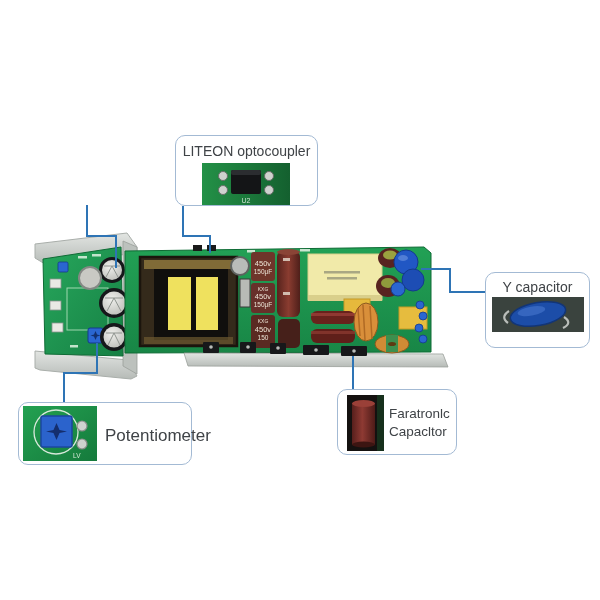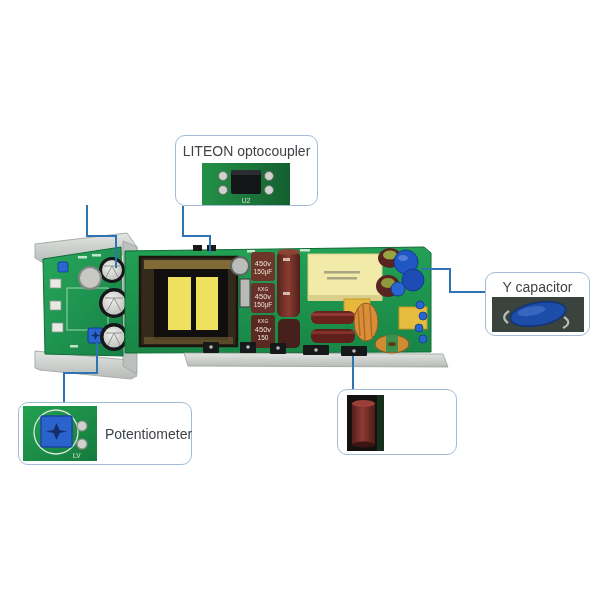--- a/index.html
+++ b/index.html
@@ -12,21 +12,21 @@
     position:absolute;background:#ffffff;border:1.5px solid #a3bad4;
     border-radius:10px;box-sizing:border-box;z-index:2;
   }
   .lbl{color:#3f4347;position:absolute;}
   .lbl .ln{display:block;}
   #box-rubycon .lbl{left:62px;top:13px;font-size:15px;line-height:20px;}
   #box-liteon .title{position:absolute;left:0;right:0;top:7px;text-align:center;font-size:14px;}
   #box-liteon svg{position:absolute;left:26px;top:27px;}
   #box-ycap .title{position:absolute;left:0;right:0;top:6px;text-align:center;font-size:14px;}
   #box-ycap svg{position:absolute;left:6px;top:24px;}
-  #box-pot .lbl{left:86px;top:23px;font-size:14px;}
+  #box-pot .lbl{left:86px;top:23px;font-size:17px;}
   #box-pot svg{position:absolute;left:4px;top:3px;}
   #box-fara .lbl{left:51px;top:15px;font-size:13.5px;line-height:18px;}
   #box-fara svg{position:absolute;left:9px;top:5px;}
 </style>
 </head>
 <body>
 
 <div id="canvas">
 
   <svg id="scene" width="600" height="600" viewBox="0 0 600 600">
@@ -228,21 +228,21 @@
       <circle cx="21" cy="13" r="4.5" fill="#cfd2cf" stroke="#6a6e6a" stroke-width="1"></circle>
       <circle cx="21" cy="27" r="4.5" fill="#cfd2cf" stroke="#6a6e6a" stroke-width="1"></circle>
       <circle cx="67" cy="13" r="4.5" fill="#cfd2cf" stroke="#6a6e6a" stroke-width="1"></circle>
       <circle cx="67" cy="27" r="4.5" fill="#cfd2cf" stroke="#6a6e6a" stroke-width="1"></circle>
       <rect x="29" y="7" width="30" height="24" rx="2" fill="#141517"></rect>
       <rect x="29" y="7" width="30" height="5" rx="2" fill="#2b2d30"></rect>
       <text x="44" y="40" font-size="7" fill="#cfe3d2" text-anchor="middle">U2</text>
     </svg>
   </div>
 
-  <div class="callout" id="box-ycap" style="left:485px;top:272px;width:105px;height:64px;">
+  <div class="callout" id="box-ycap" style="left:485px;top:272px;width:105px;height:76px;">
     <div class="title lbl">Y capacitor</div>
     <svg width="92" height="35" viewBox="0 0 92 35">
       <rect width="92" height="35" fill="#3a433e"></rect>
       <g transform="rotate(-10 46 17)">
         <ellipse cx="46" cy="17" rx="28" ry="11.5" fill="#1c4da8" stroke="#123577" stroke-width="1.5"></ellipse>
         <ellipse cx="40" cy="13" rx="14" ry="4.5" fill="#4f7fd6" opacity="0.5"></ellipse>
       </g>
       <path d="M16 26 q -8 -6 1 -12" stroke="#b9bdb9" stroke-width="2.2" fill="none"></path>
       <path d="M72 20 q 9 6 -1 11" stroke="#b9bdb9" stroke-width="2.2" fill="none"></path>
     </svg>
@@ -275,15 +275,19 @@
             <stop offset="0.45" stop-color="#8e3a33"></stop>
             <stop offset="1" stop-color="#4e1b18"></stop>
         </linearGradient>
       </defs>
       <rect width="37" height="56" fill="#141110"></rect>
       <rect x="30" y="0" width="7" height="56" fill="#16301c"></rect>
       <rect x="5" y="8" width="23" height="42" fill="url(#gFara)"></rect>
       <ellipse cx="16.5" cy="8.5" rx="11.5" ry="3.5" fill="#9a4038"></ellipse>
       <ellipse cx="16.5" cy="49.5" rx="11.5" ry="3" fill="#3c1512"></ellipse>
     </svg>
+    <div class="lbl">
+      <span class="ln">Faratronlc</span>
+      <span class="ln">Capacltor</span>
+    </div>
   </div>
 
 </div>
 
 </body></html>

